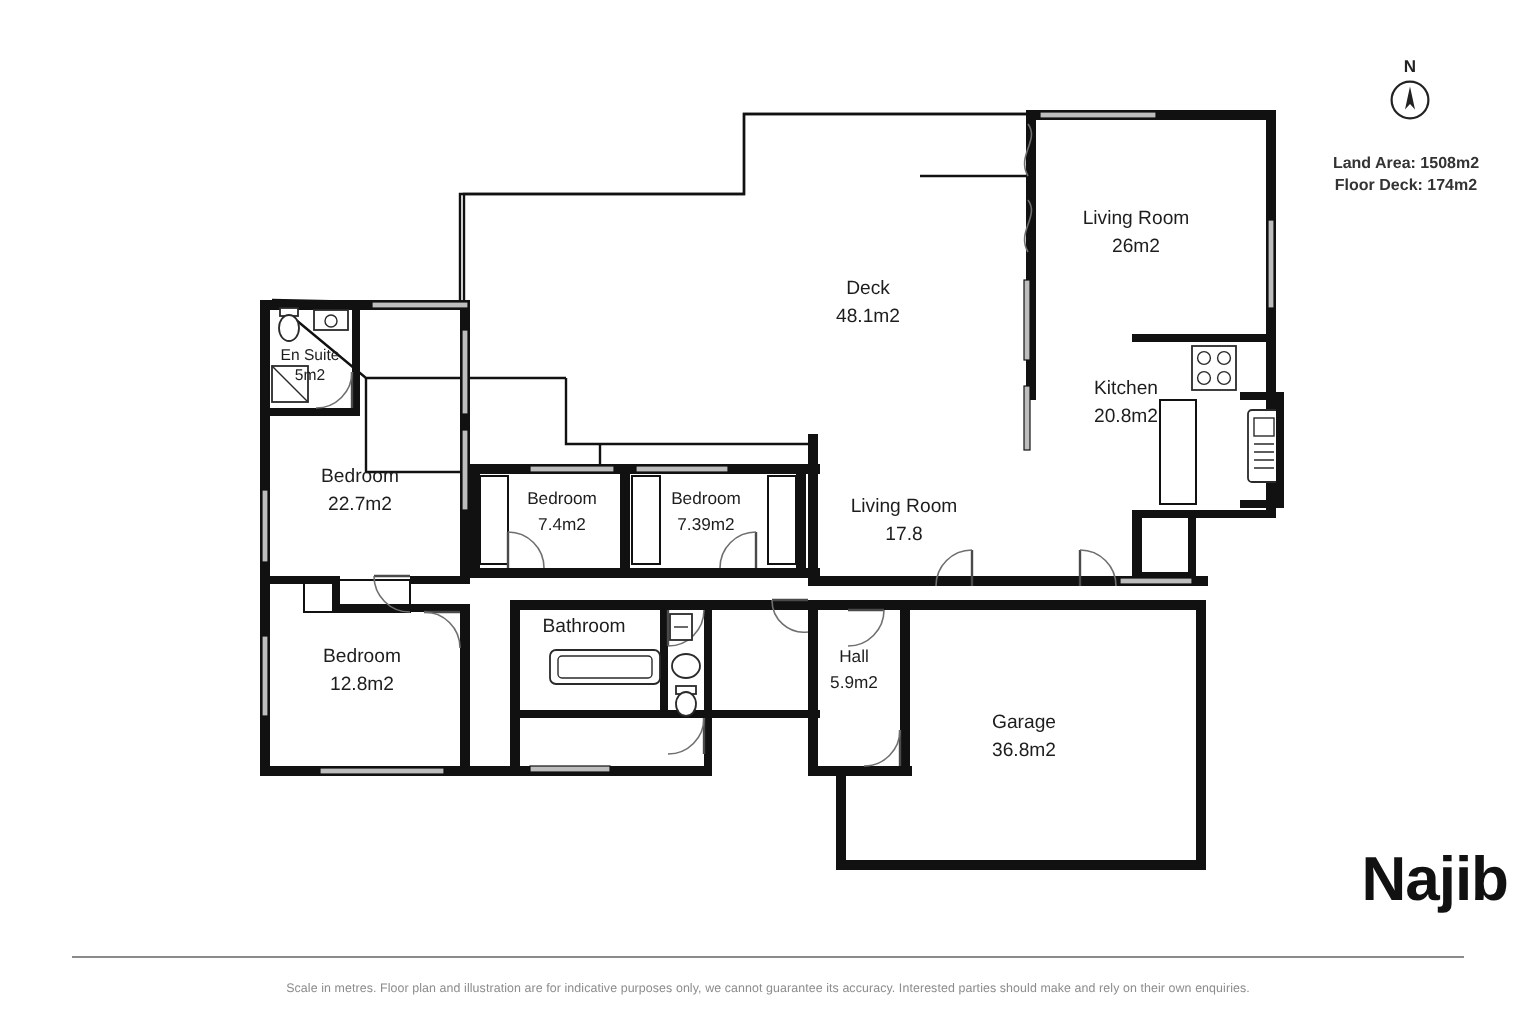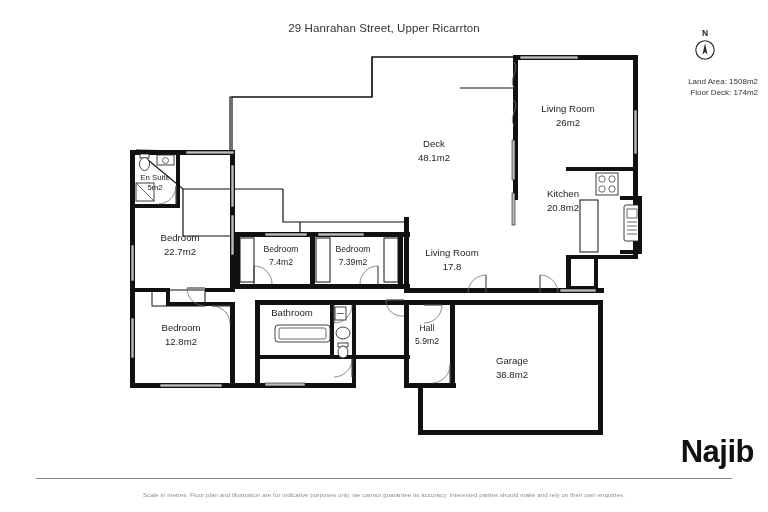--- a/index.html
+++ b/index.html
@@ -48,29 +48,30 @@
   .compass-rose {
     margin: 1px auto 0;
     width: 22px;
     height: 22px;
   }
   .area-block {
     position: absolute;
     left: 648px;
     top: 76px;
     width: 110px;
-    text-align: right;
+    text-align: center;
     font-size: 8px;
     line-height: 11px;
     color: #333;
+    font-weight: bold;
   }
   .brand {
     position: absolute;
     right: 14px;
-    bottom: 42px;
+    bottom: 54px;
     font-size: 31px;
     font-weight: bold;
     letter-spacing: -0.5px;
     color: #111;
     font-family: "Liberation Sans", sans-serif;
   }
   .footer-rule {
     position: absolute;
     left: 36px;
     bottom: 33px;
@@ -110,21 +111,20 @@
     text-anchor: middle;
   }
   .room-label.small { font-size: 8.6px; }
   .room-label.tiny { font-size: 7.8px; }
 </style>
 </head>
 <body>
 
 <div id="plan-root">
 
-  <div class="plan-title">29 Hanrahan Street, Upper Ricarrton</div>
 
   <div class="compass-block">
     <div class="compass-label">N</div>
     <svg class="compass-rose" viewBox="0 0 22 22">
       <circle cx="11" cy="11" r="9.2" fill="none" stroke="#222" stroke-width="1.1"></circle>
       <path d="M11 4.2 L13.5 15.8 L11 13.0 L8.5 15.8 Z" fill="#222"></path>
     </svg>
   </div>
 
   <div class="area-block">

